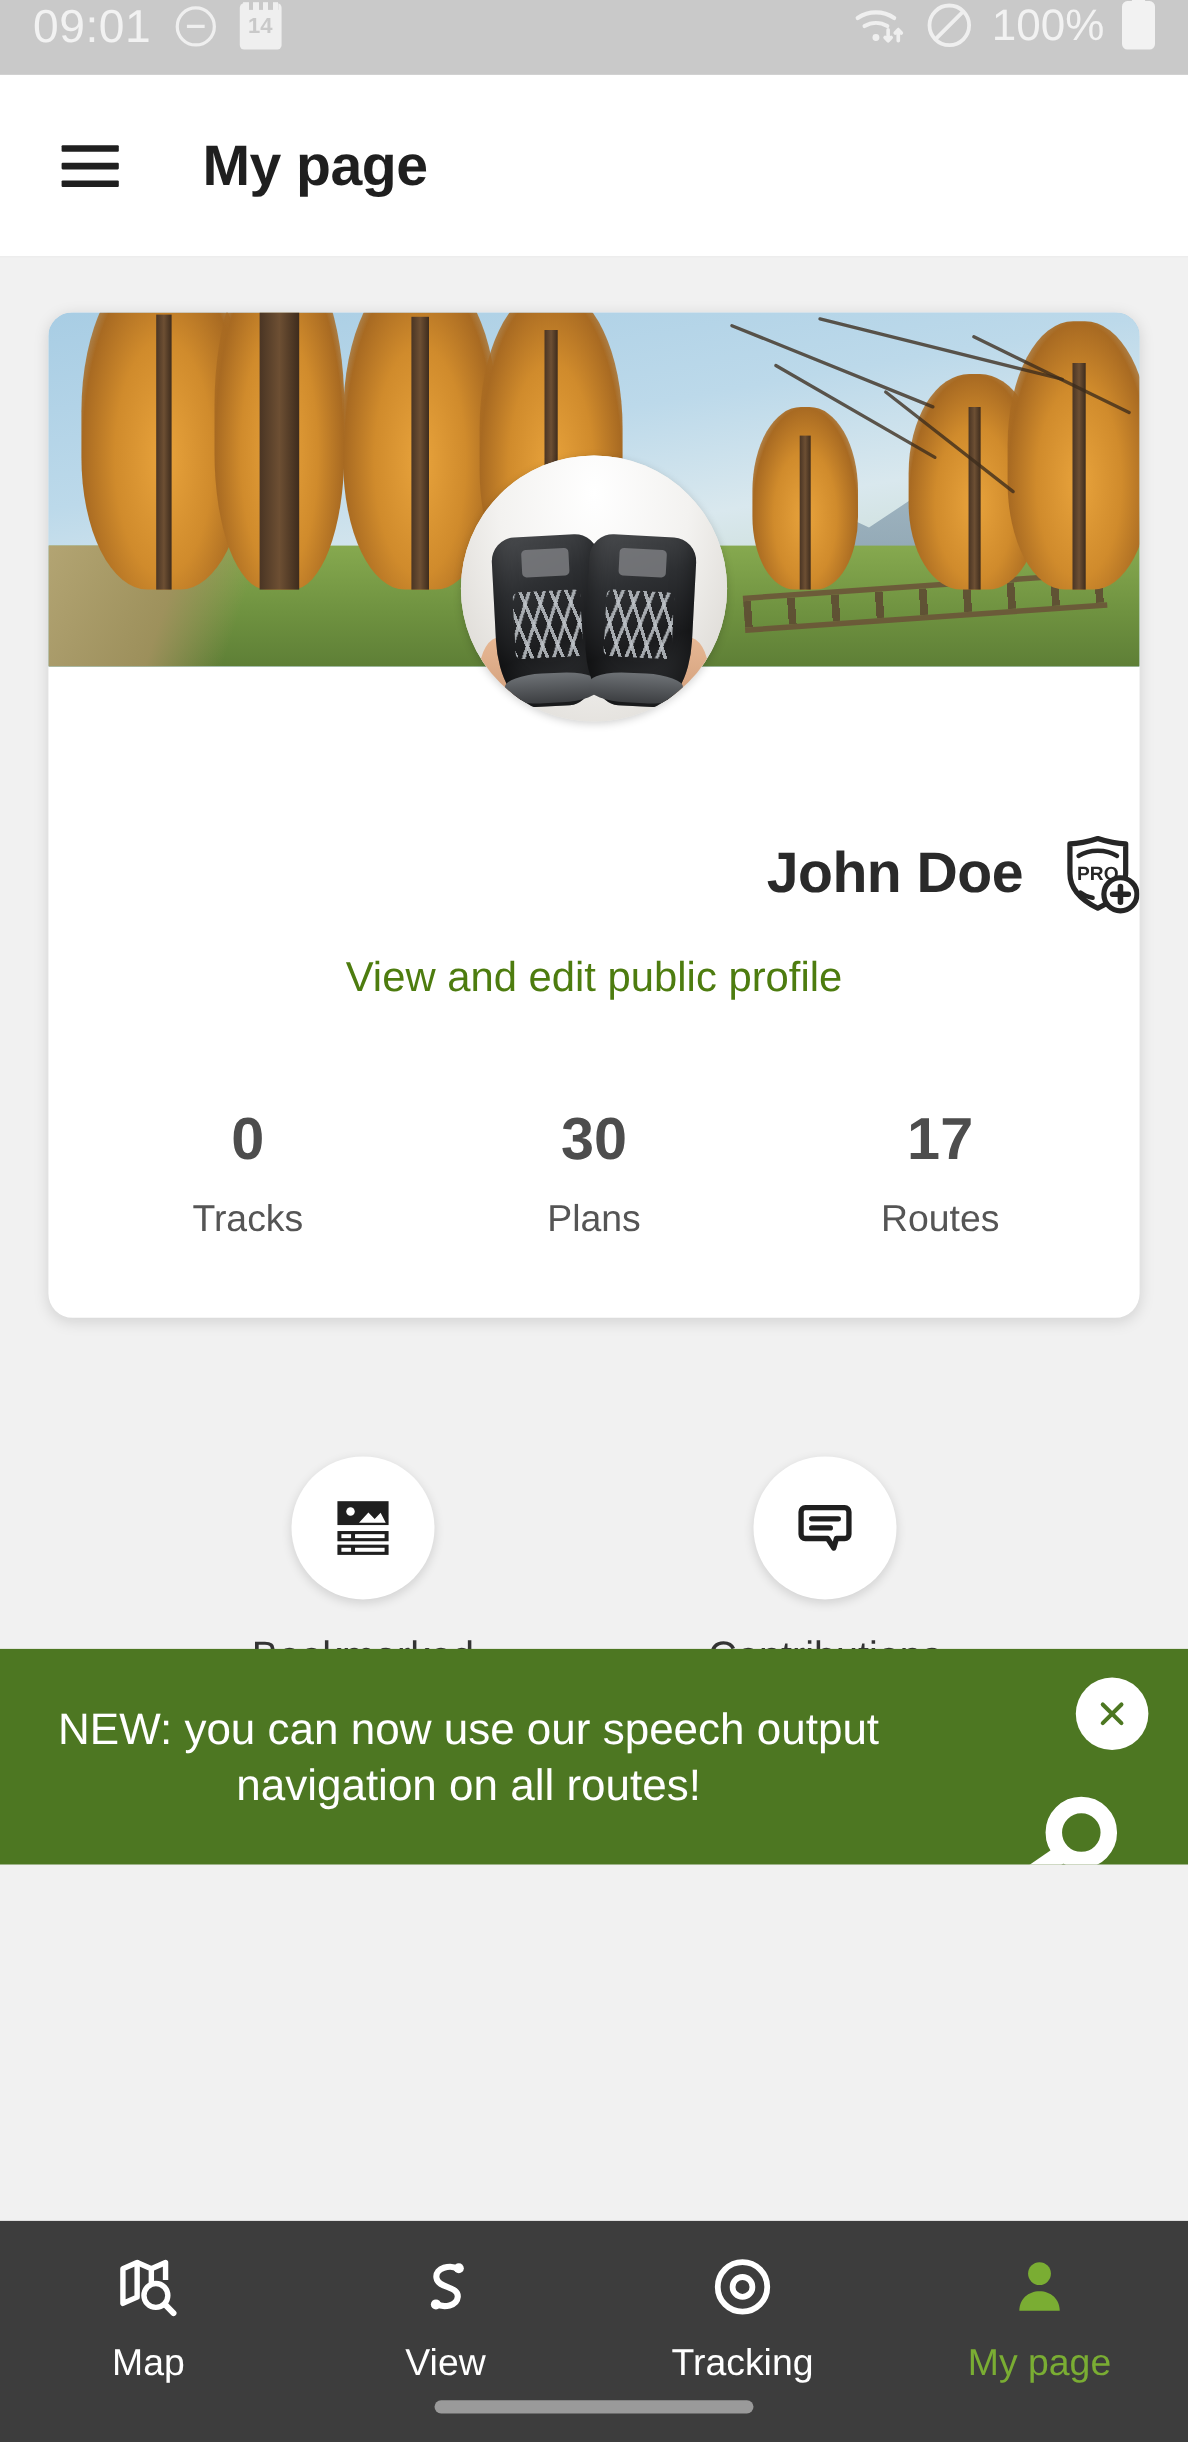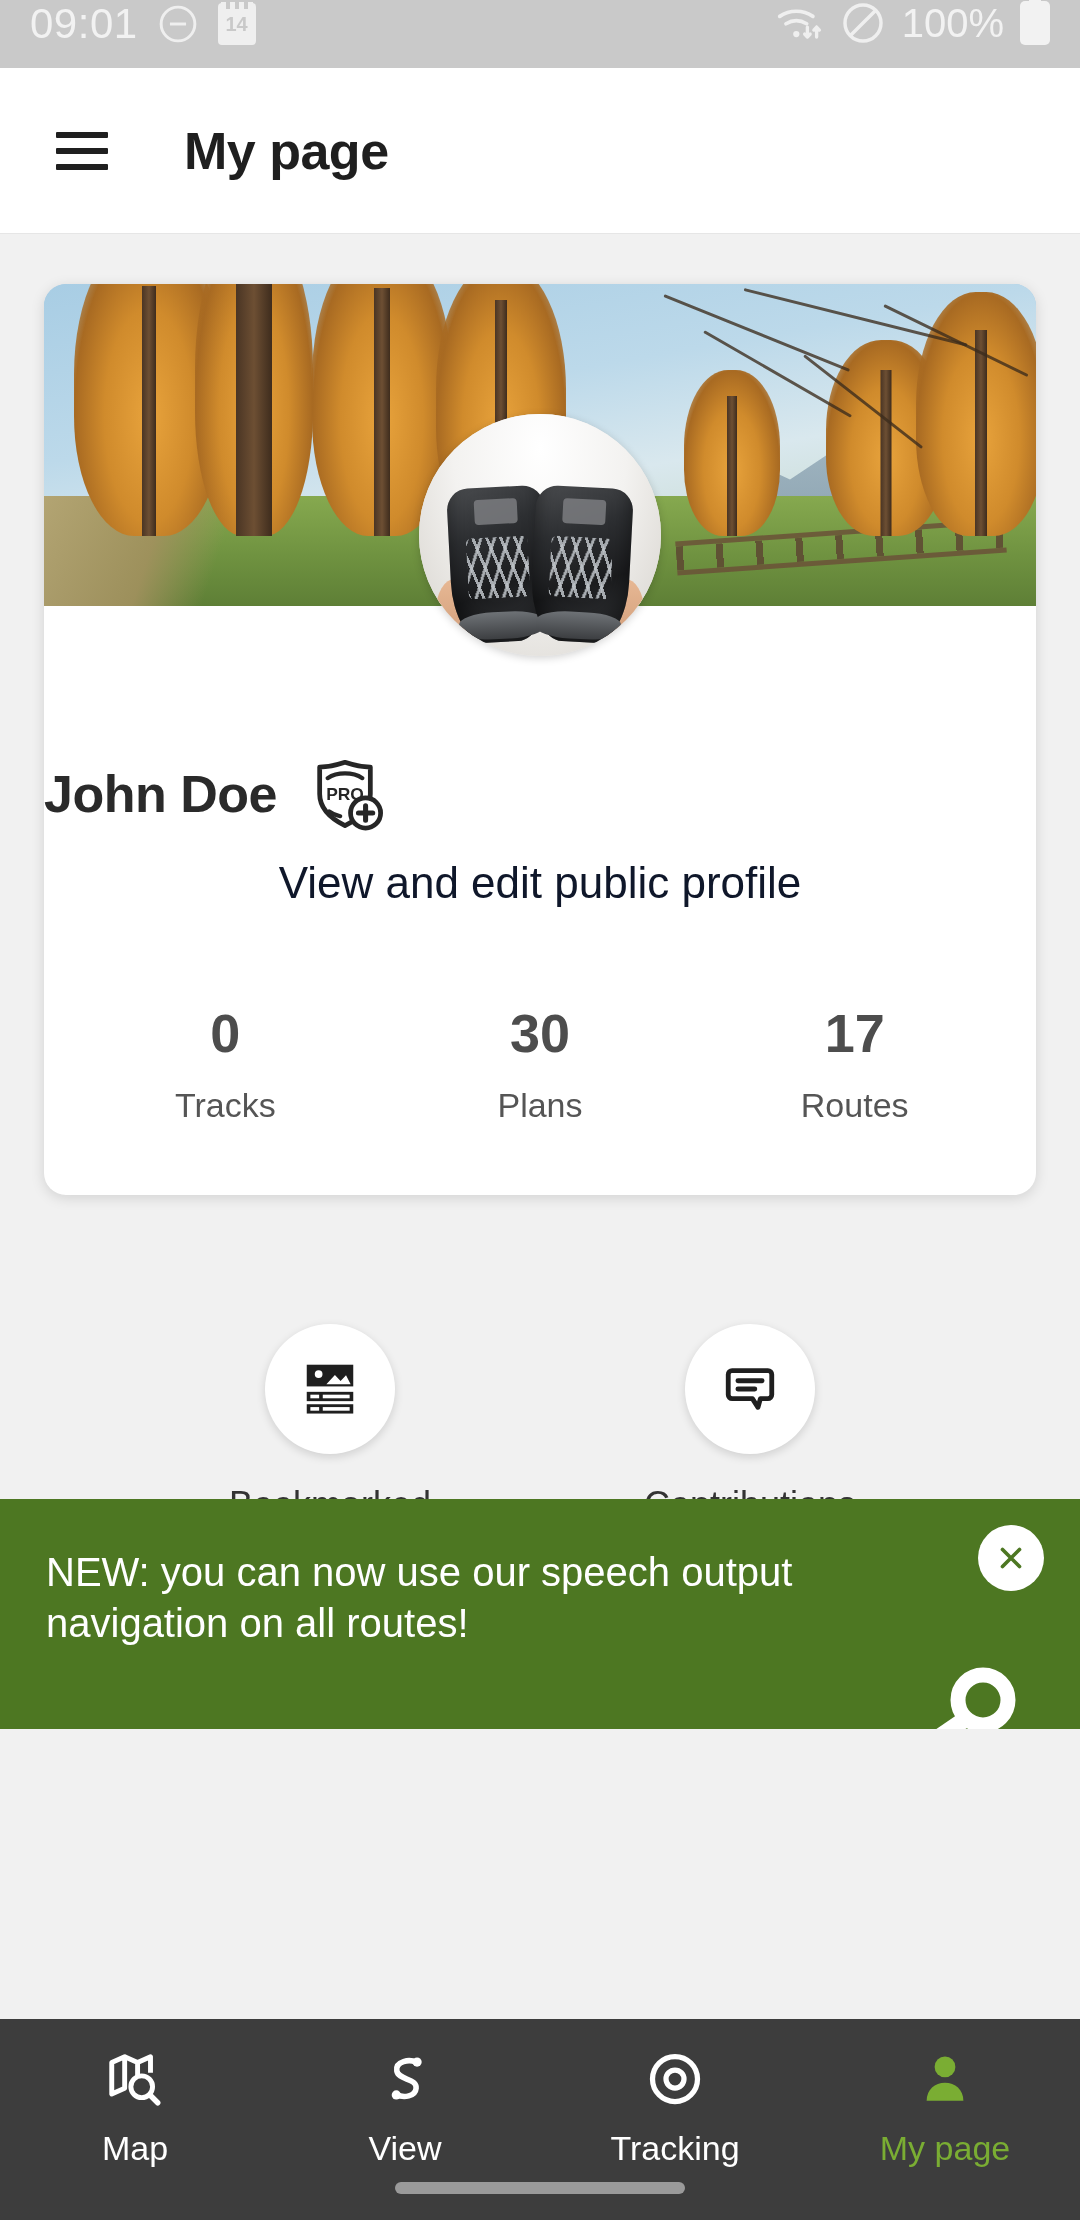--- a/index.html
+++ b/index.html
@@ -117,41 +117,41 @@
     position:absolute;left:28%;right:28%;top:8%;height:16%;border-radius:4px;background:#7b7d80;opacity:.85;
   }
   .avatar .hand{
     position:absolute;bottom:4%;width:17%;height:28%;border-radius:46% 46% 34% 34%;
     background:linear-gradient(180deg,#e7b894,#cf9b78);
   }
   .avatar .hand.l{ left:7%; }
   .avatar .hand.r{ right:7%; }
 
   .cardbody{ padding:150px 0 0; text-align:center; }
-  .nameRow{ display:flex;align-items:center;justify-content:flex-start;gap:30px; }
+  .nameRow{ display:flex;align-items:center;justify-content:flex-end;gap:30px; }
   .name{ font-size:52px;font-weight:700;color:#2a2a2a;letter-spacing:-.5px;}
   .pro-badge{ width:76px;height:76px;flex:0 0 76px; }
-  .profile-link{ margin-top:26px;font-size:44px;color:#0f172a;cursor:pointer;}
+  .profile-link{ margin-top:36px;font-size:38px;color:#4d7c0f;cursor:pointer;}
   .stats{ display:flex;margin:98px 0 0;padding:0 24px 70px; }
   .stat{ flex:1;text-align:center; }
   .stat-val{ font-size:54px;font-weight:700;color:#4d4d4d;line-height:1;}
   .stat-lbl{ margin-top:26px;font-size:34px;color:#555;}
 
   
   .actions{ position:absolute;left:0;right:0;top:1090px;display:flex;justify-content:center;gap:170px; }
   .action{ width:250px;text-align:center;cursor:pointer; }
   .action .circ{
     width:130px;height:130px;margin:0 auto;border-radius:50%;background:#fff;
     box-shadow:0 3px 10px rgba(0,0,0,.14);display:flex;align-items:center;justify-content:center;
   }
   .action .lbl{ margin-top:30px;font-size:36px;color:#333; }
 
   
   .promo{
-    position:absolute;left:0;right:0;top:1265px;height:230px;background:#4d7722;overflow:hidden;
+    position:absolute;left:0;right:0;top:1265px;height:196px;background:#4d7722;overflow:hidden;text-align:center;
   }
   .promo-text{
     position:absolute;left:46px;top:48px;width:760px;font-size:40px;line-height:1.28;color:#fff;
   }
   .promo-close{
     position:absolute;right:36px;top:26px;width:66px;height:66px;border-radius:50%;background:#fff;
     display:flex;align-items:center;justify-content:center;cursor:pointer;
   }
   .promo-mega{ position:absolute;right:52px;bottom:-36px;width:120px;height:120px; }
 

